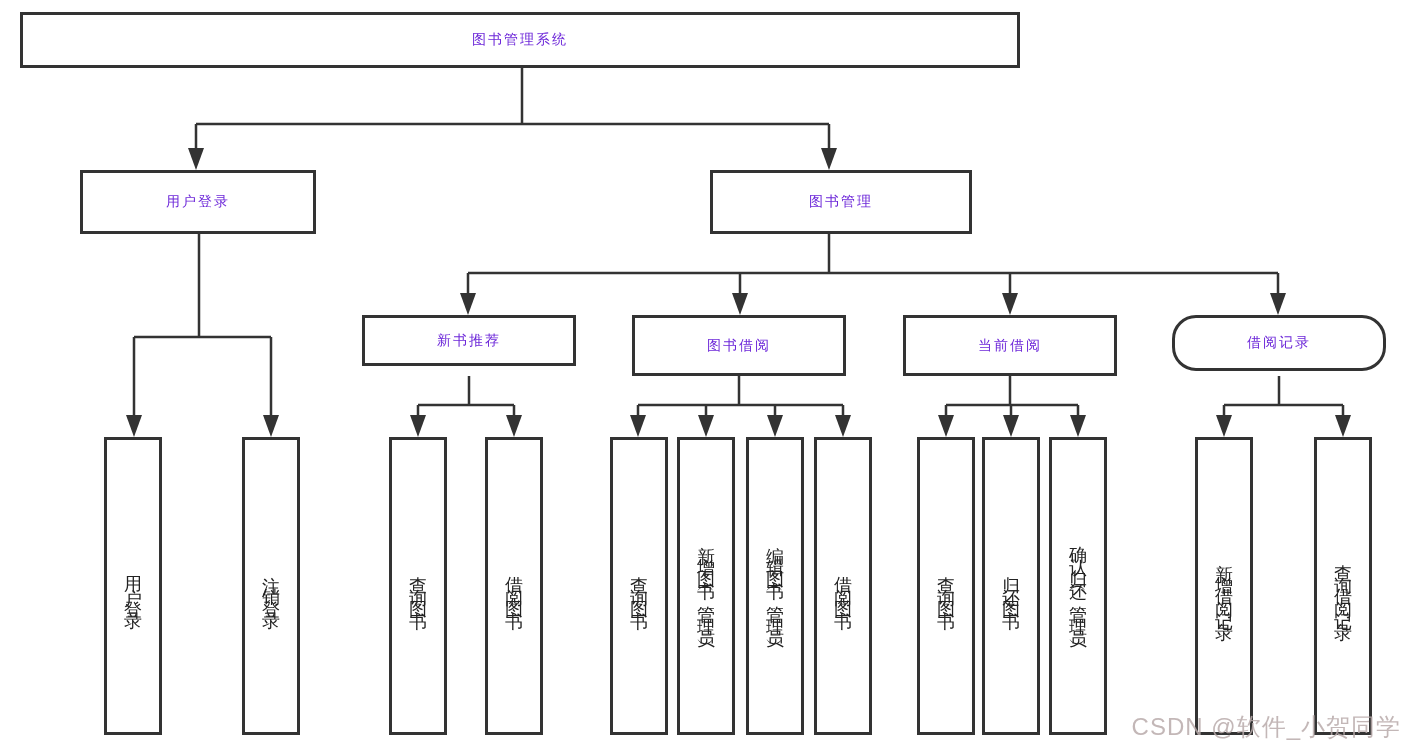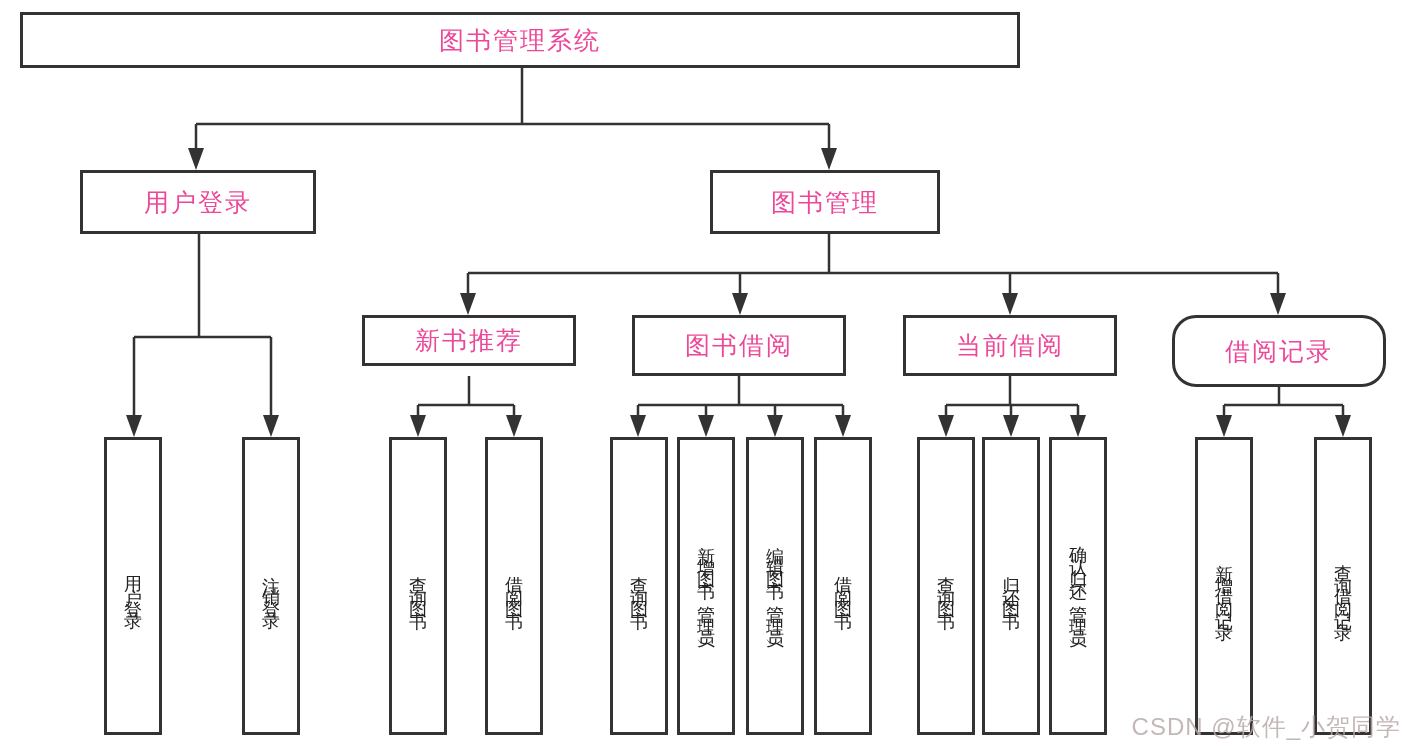--- a/index.html
+++ b/index.html
@@ -18,22 +18,22 @@
   .box {
     position: absolute;
     box-sizing: border-box;
     border: 3px solid #333333;
     background: #ffffff;
     display: flex;
     align-items: center;
     justify-content: center;
   }
   .box.h span {
-    font-size: 25px;
-    color: #ec4899;
+    font-size: 14px;
+    color: #6d28d9;
     letter-spacing: 2px;
     white-space: nowrap;
   }
   .box.v { padding: 4px 0; }
   .box.v .vtext {
     writing-mode: vertical-rl;
     text-orientation: mixed;
     font-size: 18px;
     line-height: 1;
     letter-spacing: 12px;
@@ -88,34 +88,34 @@
     </g>
   </svg>
 
   <div class="box h" style="left:20px; top:12px; width:1000px; height:56px;">
     <span>图书管理系统</span>
   </div>
 
   <div class="box h" style="left:80px; top:170px; width:236px; height:64px;">
     <span>用户登录</span>
   </div>
-  <div class="box h" style="left:710px; top:170px; width:230px; height:64px;">
+  <div class="box h" style="left:710px; top:170px; width:262px; height:64px;">
     <span>图书管理</span>
   </div>
 
   <div class="box h" style="left:362px; top:315px; width:214px; height:51px;">
     <span>新书推荐</span>
   </div>
   <div class="box h" style="left:632px; top:315px; width:214px; height:61px;">
     <span>图书借阅</span>
   </div>
   <div class="box h" style="left:903px; top:315px; width:214px; height:61px;">
     <span>当前借阅</span>
   </div>
-  <div class="box h" style="left:1172px; top:315px; width:214px; height:72px;border-radius:24px;">
+  <div class="box h" style="left:1172px; top:315px; width:214px; height:56px;border-radius:24px;">
     <span>借阅记录</span>
   </div>
 
   <div class="box v" style="left:104px; top:437px; width:58px; height:298px;">
     <span class="vtext">用户登录</span>
   </div>
   <div class="box v" style="left:242px; top:437px; width:58px; height:298px;">
     <span class="vtext">注销登录</span>
   </div>
 

